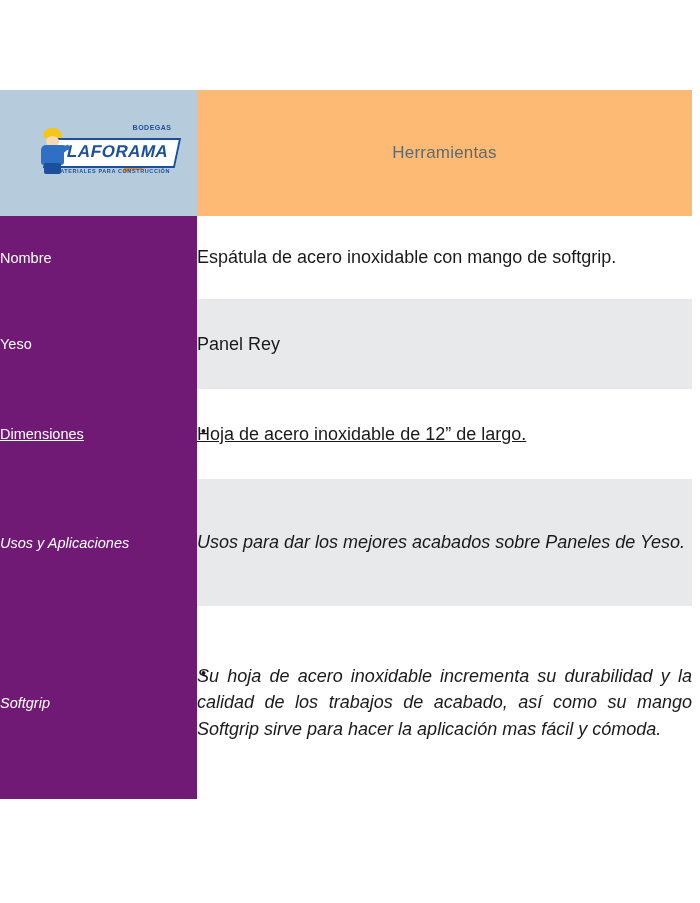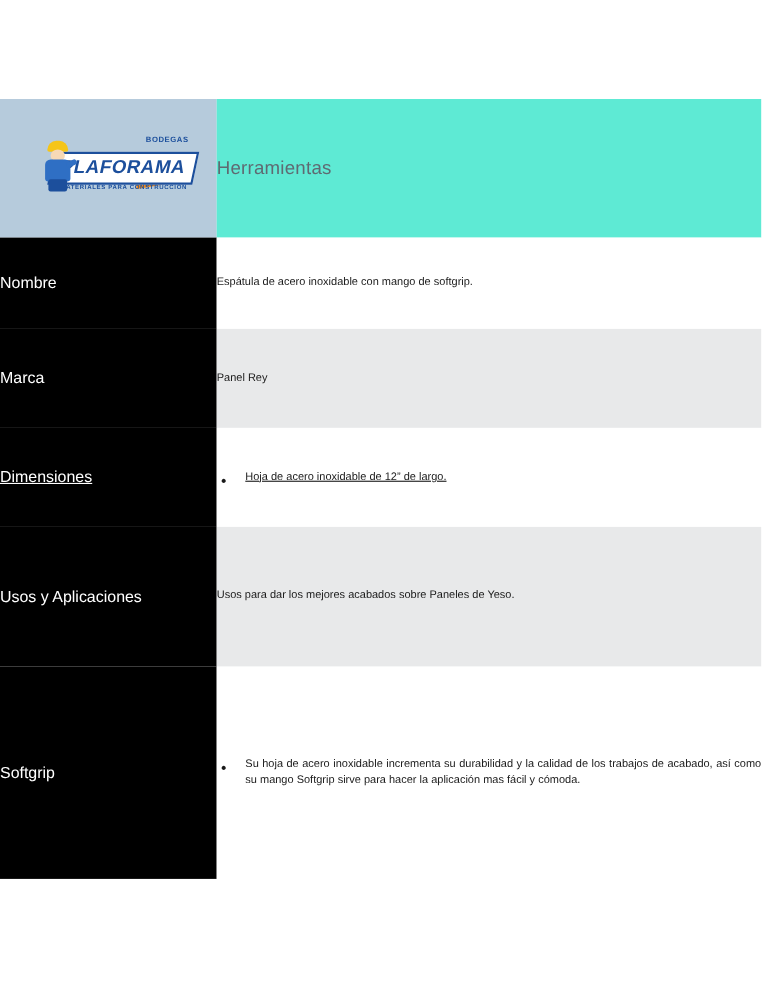--- a/index.html
+++ b/index.html
@@ -43,66 +43,66 @@
   }
 
   
   .logo-cell {
     background: #b6cbdc;
     height: 126px;
     text-align: center;
     vertical-align: middle;
   }
   .header-cell {
-    background: #5eead4;
+    background: #fdba74;
     height: 126px;
+    text-align: center;
     vertical-align: middle;
   }
   .header-title {
     color: #5f6a72;
     font-size: 17px;
     letter-spacing: 0.2px;
   }
 
   
   .label-cell {
-    background: #000000;
+    background: #701a75;
     color: #ffffff;
     font-size: 14.5px;
     padding-left: 18px;
     padding-right: 10px;
   }
   .value-cell {
-    font-size: 10px;
+    font-size: 18px;
     color: #1a1a1a;
     padding: 0 12px 0 14px;
     line-height: 1.45;
   }
   .value-cell.shaded {
     background: #e8e9ea;
     margin-top: 12px;
   }
   .value-cell.plain {
     background: #ffffff;
   }
 
   .row-nombre td { height: 83px; }
   .row-marca td { height: 90px; }
   .row-dim td { height: 90px; text-decoration: underline; }
-  .row-usos td { height: 127px; }
-  .row-ventajas td { height: 193px; }
+  .row-usos td { height: 127px; font-style: italic; }
+  .row-ventajas td { height: 193px; font-style: italic; }
 
   .bullet-list {
     margin: 0;
     padding: 0;
     list-style: none;
   }
   .bullet-list li {
     position: relative;
-    padding-left: 26px;
     text-align: justify;
   }
   .bullet-list li:before {
     content: "\2022";
     position: absolute;
     left: 4px;
     top: 0;
     font-size: 14px;
   }
   .just-block {
@@ -259,21 +259,21 @@
       </tr>
 
       <tr class="row-nombre">
         <td class="label-cell">Nombre</td>
         <td class="value-cell plain">
           <span>Espátula de acero inoxidable con mango de softgrip.</span>
         </td>
       </tr>
 
       <tr class="row-marca">
-        <td class="label-cell">Marca</td>
+        <td class="label-cell">Yeso</td>
         <td class="value-cell shaded">
           <span>Panel Rey</span>
         </td>
       </tr>
 
       <tr class="row-dim">
         <td class="label-cell">Dimensiones</td>
         <td class="value-cell plain">
           <ul class="bullet-list">
             <li>Hoja de acero inoxidable de 12” de largo.</li>

